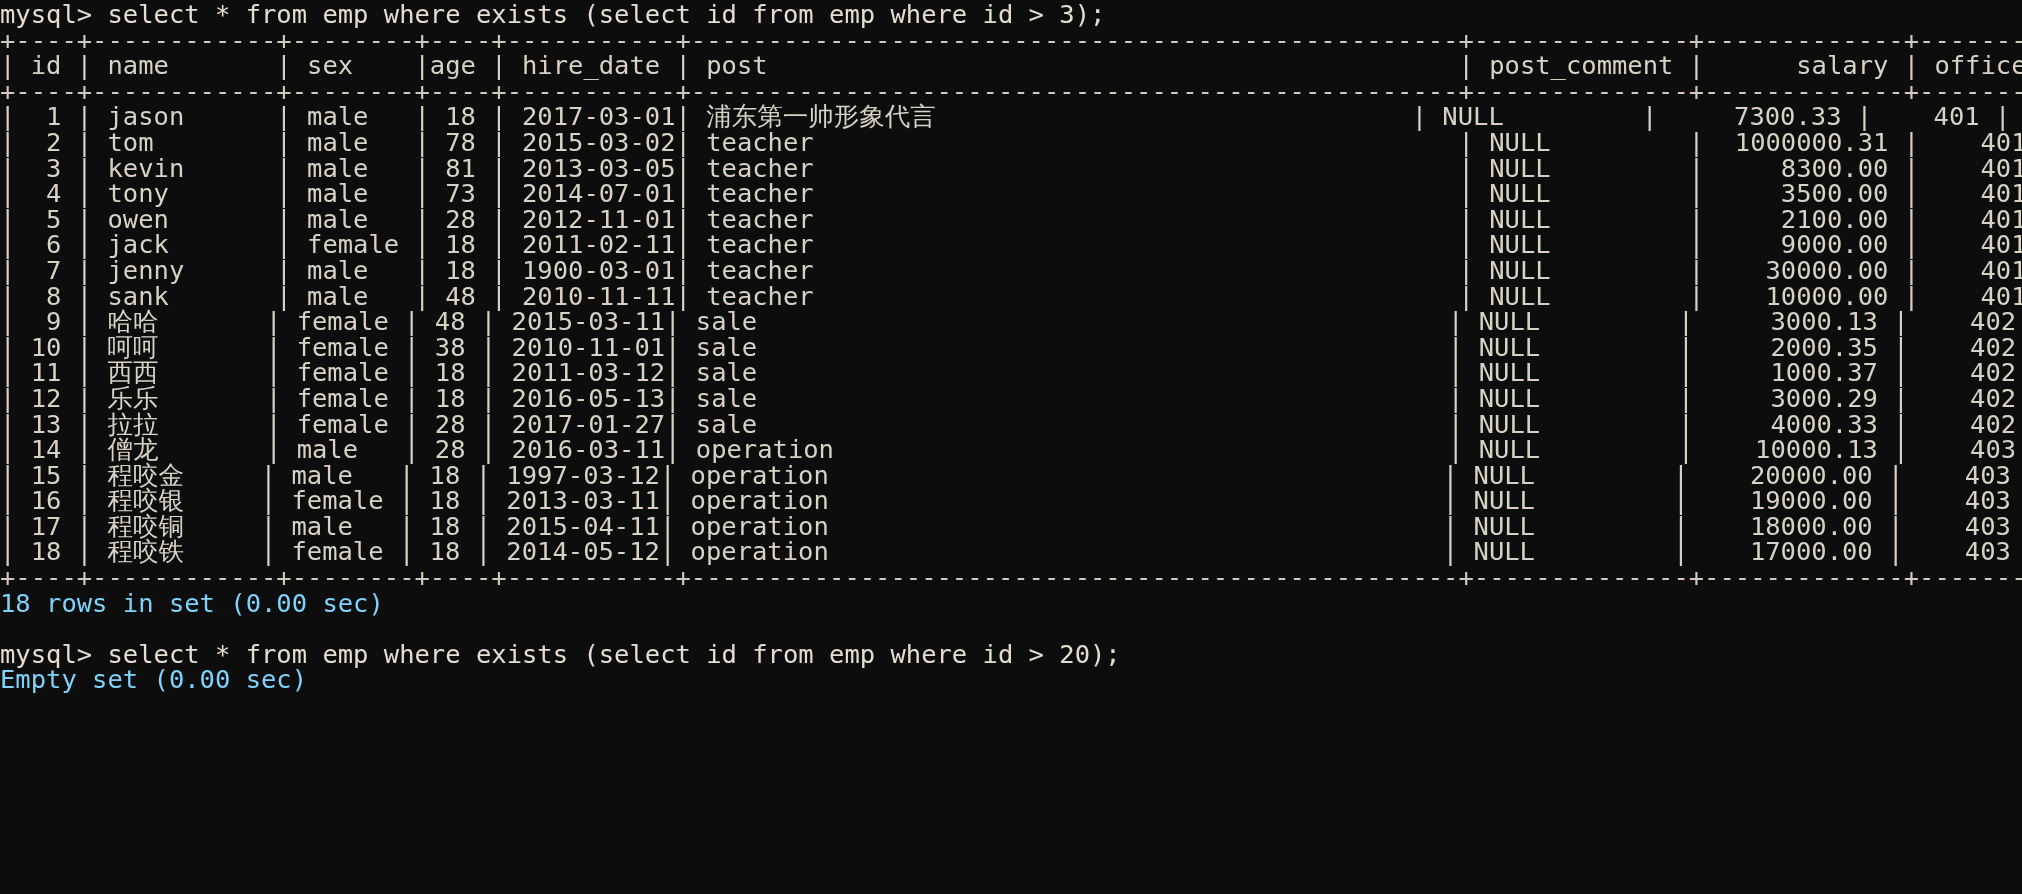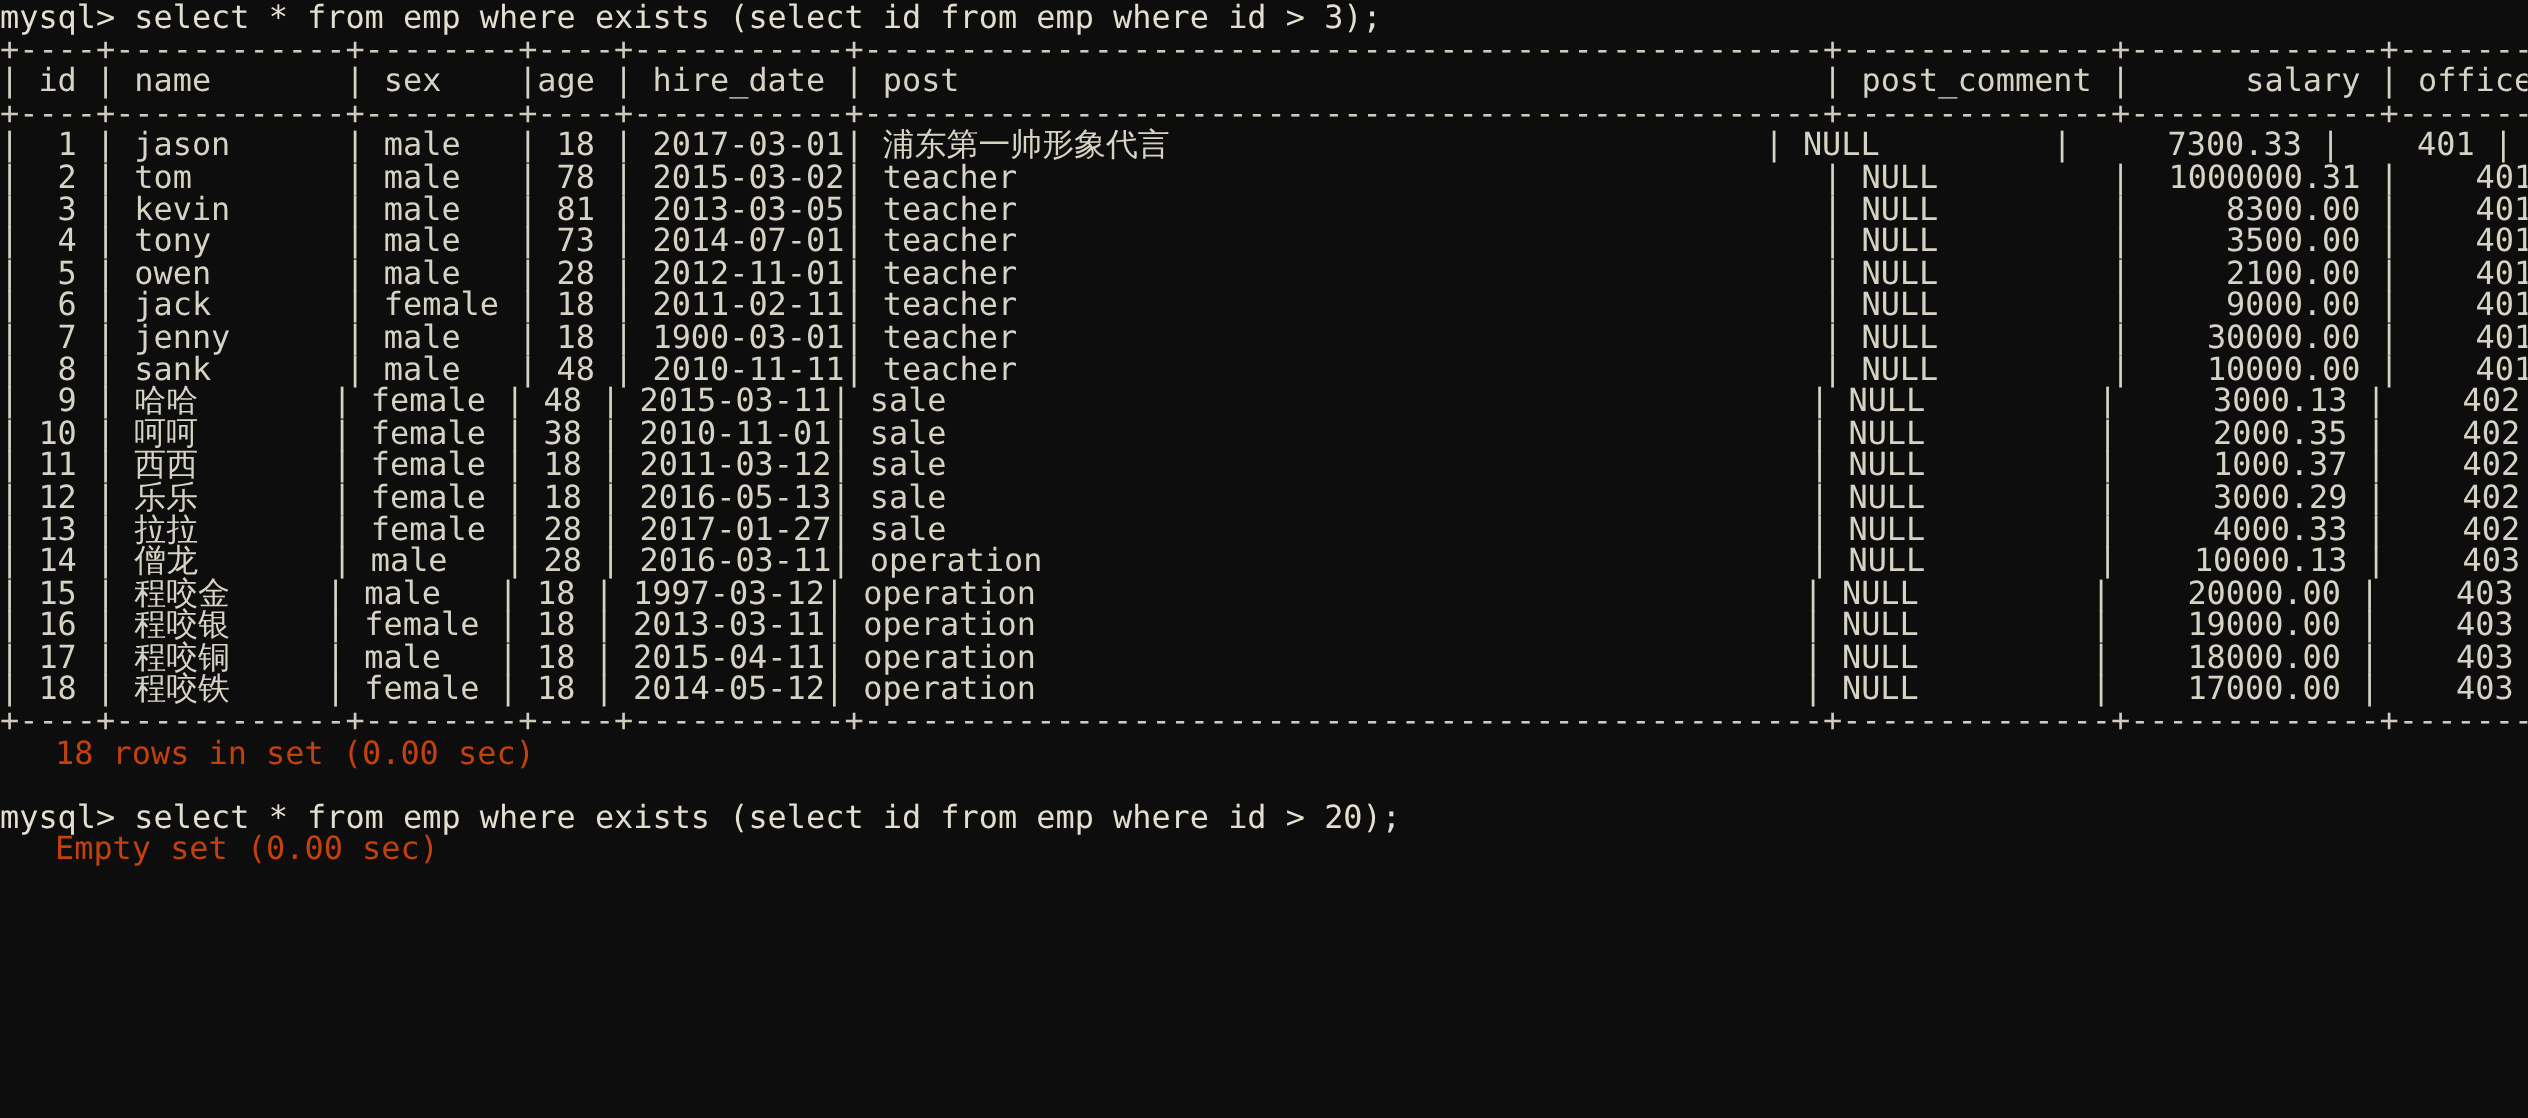--- a/index.html
+++ b/index.html
@@ -32,22 +32,21 @@
     height: 25.6px;
     font-variant-ligatures: none;
   }
   .rule {
     color: #cfcabb;
   }
   .prompt-line {
     color: #e3ded0;
   }
   .status-line {
-    color: #c2410c;
-    padding-left: 44px;
+    color: #7dd3fc;
   }
   .blank {
     height: 25.6px;
   }
 </style>
 </head>
 <body>
 
 <div id="terminal"><div class="line prompt-line">mysql&gt; select * from emp where exists (select id from emp where id &gt; 3);</div><div class="line rule">+----+------------+--------+----+-----------+--------------------------------------------------+--------------+-------------+--------+-----------+</div><div class="line ">| id | name       | sex    |age | hire_date | post                                             | post_comment |      salary | office | depart_id |</div><div class="line rule">+----+------------+--------+----+-----------+--------------------------------------------------+--------------+-------------+--------+-----------+</div><div class="line ">|  1 | jason      | male   | 18 | 2017-03-01| 浦东第一帅形象代言                               | NULL         |     7300.33 |    401 |         1 |</div><div class="line ">|  2 | tom        | male   | 78 | 2015-03-02| teacher                                          | NULL         |  1000000.31 |    401 |         1 |</div><div class="line ">|  3 | kevin      | male   | 81 | 2013-03-05| teacher                                          | NULL         |     8300.00 |    401 |         1 |</div><div class="line ">|  4 | tony       | male   | 73 | 2014-07-01| teacher                                          | NULL         |     3500.00 |    401 |         1 |</div><div class="line ">|  5 | owen       | male   | 28 | 2012-11-01| teacher                                          | NULL         |     2100.00 |    401 |         1 |</div><div class="line ">|  6 | jack       | female | 18 | 2011-02-11| teacher                                          | NULL         |     9000.00 |    401 |         1 |</div><div class="line ">|  7 | jenny      | male   | 18 | 1900-03-01| teacher                                          | NULL         |    30000.00 |    401 |         1 |</div><div class="line ">|  8 | sank       | male   | 48 | 2010-11-11| teacher                                          | NULL         |    10000.00 |    401 |         1 |</div><div class="line ">|  9 | 哈哈       | female | 48 | 2015-03-11| sale                                             | NULL         |     3000.13 |    402 |         2 |</div><div class="line ">| 10 | 呵呵       | female | 38 | 2010-11-01| sale                                             | NULL         |     2000.35 |    402 |         2 |</div><div class="line ">| 11 | 西西       | female | 18 | 2011-03-12| sale                                             | NULL         |     1000.37 |    402 |         2 |</div><div class="line ">| 12 | 乐乐       | female | 18 | 2016-05-13| sale                                             | NULL         |     3000.29 |    402 |         2 |</div><div class="line ">| 13 | 拉拉       | female | 28 | 2017-01-27| sale                                             | NULL         |     4000.33 |    402 |         2 |</div><div class="line ">| 14 | 僧龙       | male   | 28 | 2016-03-11| operation                                        | NULL         |    10000.13 |    403 |         3 |</div><div class="line ">| 15 | 程咬金     | male   | 18 | 1997-03-12| operation                                        | NULL         |    20000.00 |    403 |         3 |</div><div class="line ">| 16 | 程咬银     | female | 18 | 2013-03-11| operation                                        | NULL         |    19000.00 |    403 |         3 |</div><div class="line ">| 17 | 程咬铜     | male   | 18 | 2015-04-11| operation                                        | NULL         |    18000.00 |    403 |         3 |</div><div class="line ">| 18 | 程咬铁     | female | 18 | 2014-05-12| operation                                        | NULL         |    17000.00 |    403 |         3 |</div><div class="line rule">+----+------------+--------+----+-----------+--------------------------------------------------+--------------+-------------+--------+-----------+</div><div class="line status-line">18 rows in set (0.00 sec)</div><div class="line blank"></div><div class="line prompt-line">mysql&gt; select * from emp where exists (select id from emp where id &gt; 20);</div><div class="line status-line">Empty set (0.00 sec)</div></div>
 

